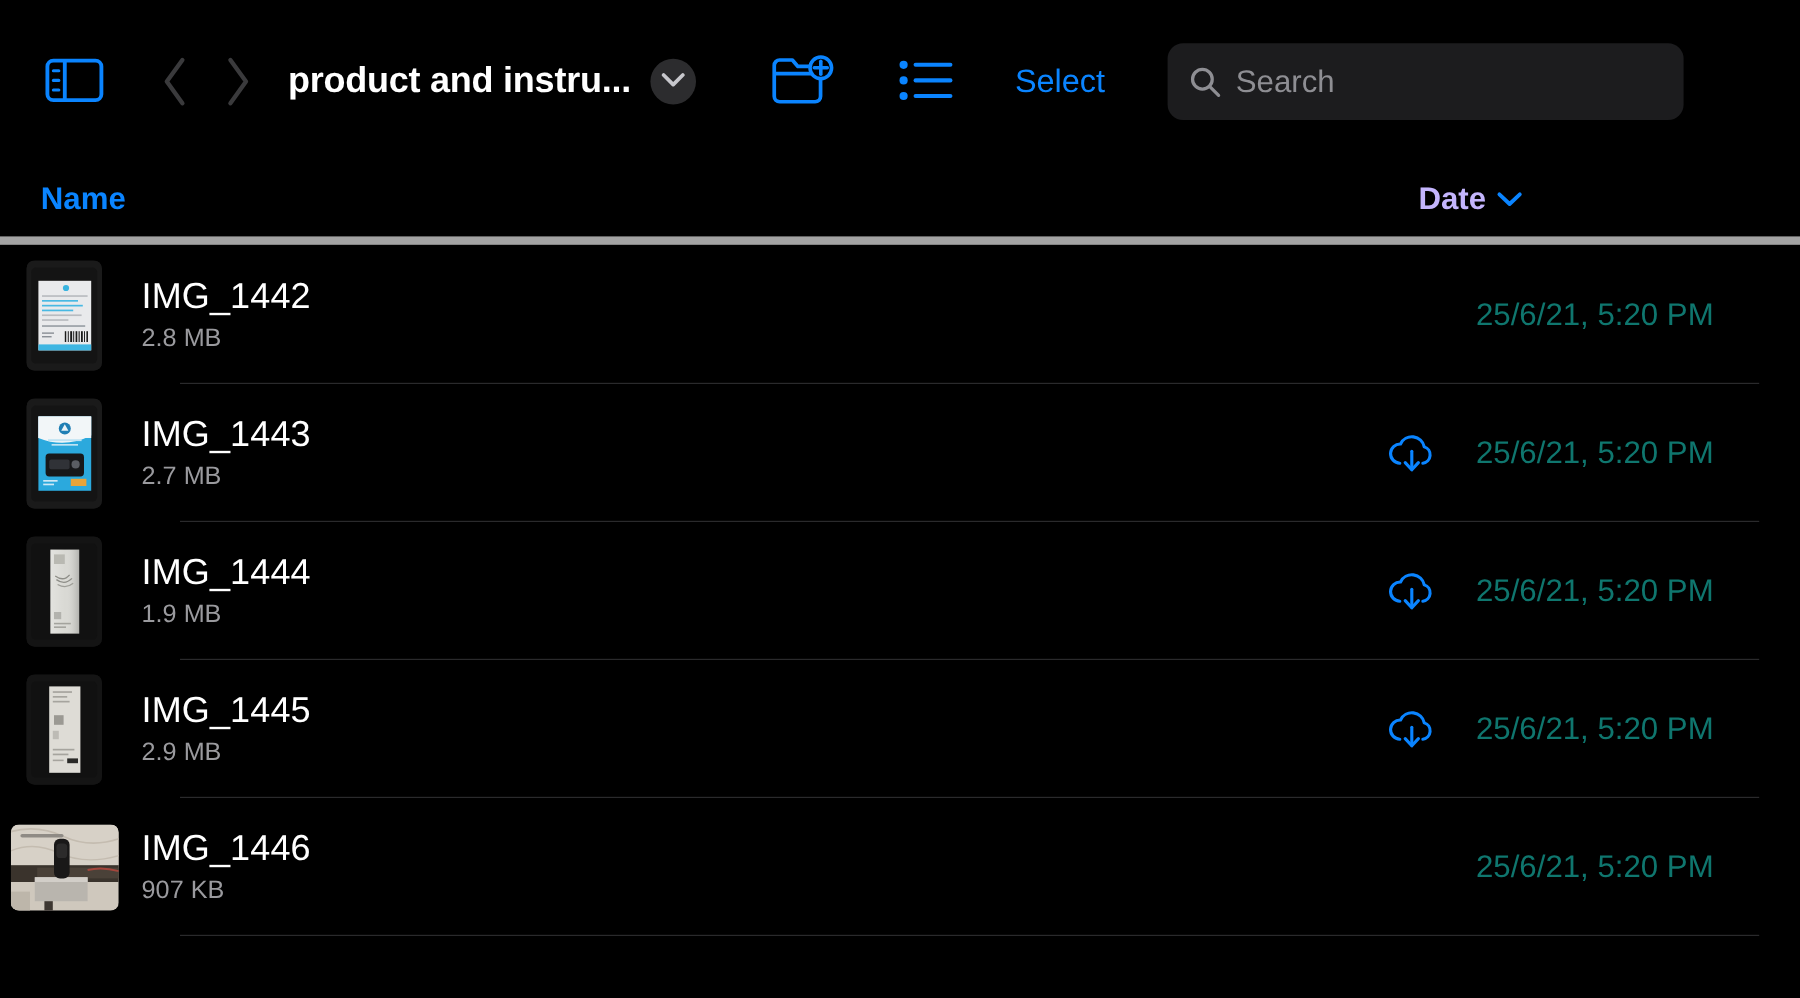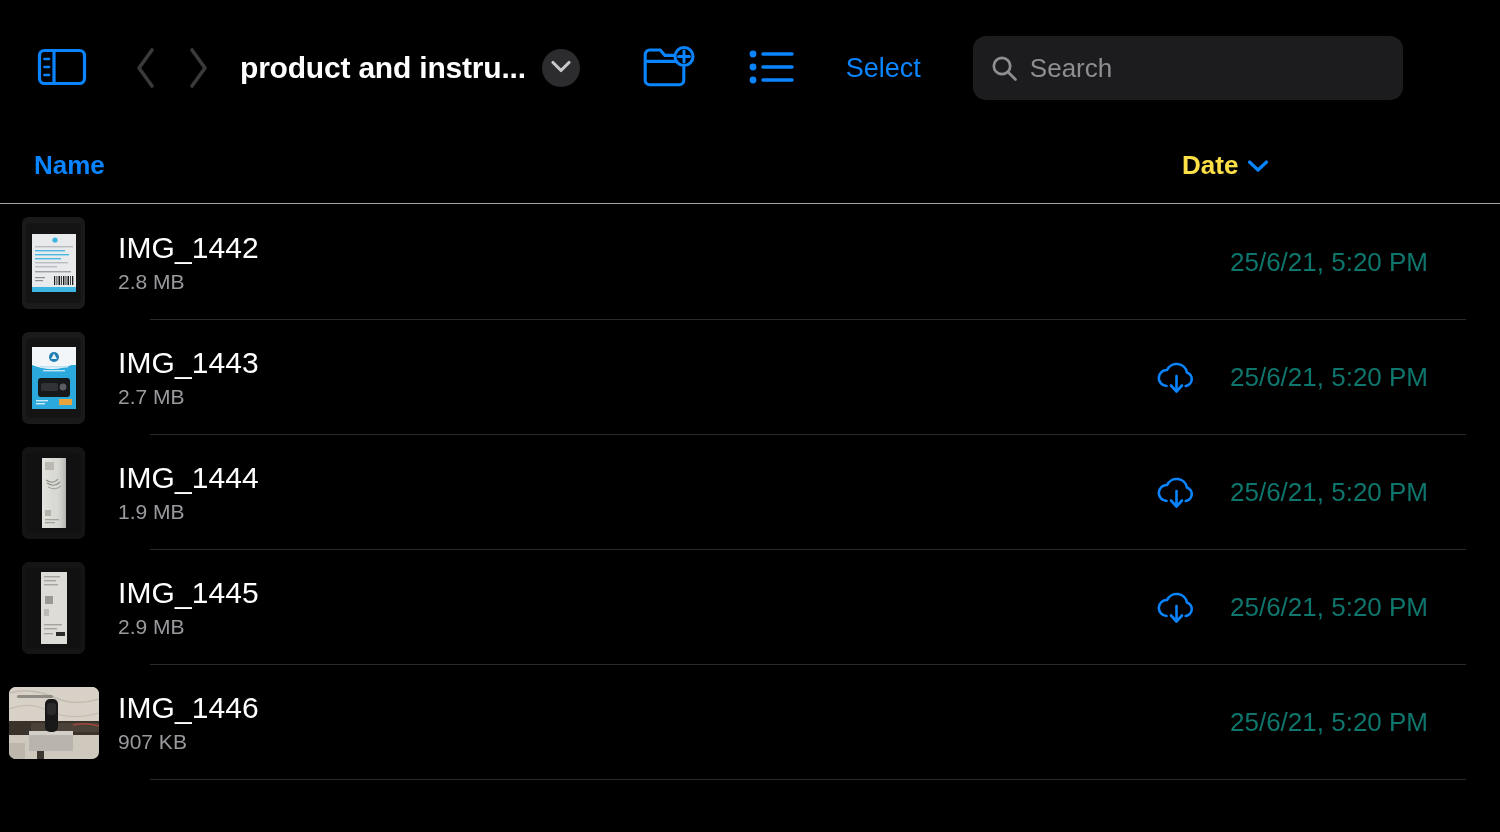--- a/index.html
+++ b/index.html
@@ -121,41 +121,41 @@
   }
   .search-input::placeholder { color: #8e8e93; }
 
   
   .col-headers {
     position: absolute;
     left: 0;
     top: 136px;
     width: 1500px;
     height: 68px;
-    border-bottom: 1px solid #a3a3a3;
+    border-bottom: 7px solid #a3a3a3;
     padding: 0 34px;
   }
 
   .col-name {
     position: absolute;
     left: 34px;
     top: 14px;
     font-size: 26px;
     font-weight: bold;
     color: #0a84ff;
     cursor: pointer;
   }
 
   .col-date {
     position: absolute;
     left: 1182px;
     top: 14px;
     font-size: 26px;
     font-weight: bold;
-    color: #fde047;
+    color: #c4b5fd;
     cursor: pointer;
     display: flex;
     align-items: center;
     gap: 9px;
   }
   .col-date .sort-caret { display: flex; align-items: center; }
 
   
   .file-list {
     position: absolute;

